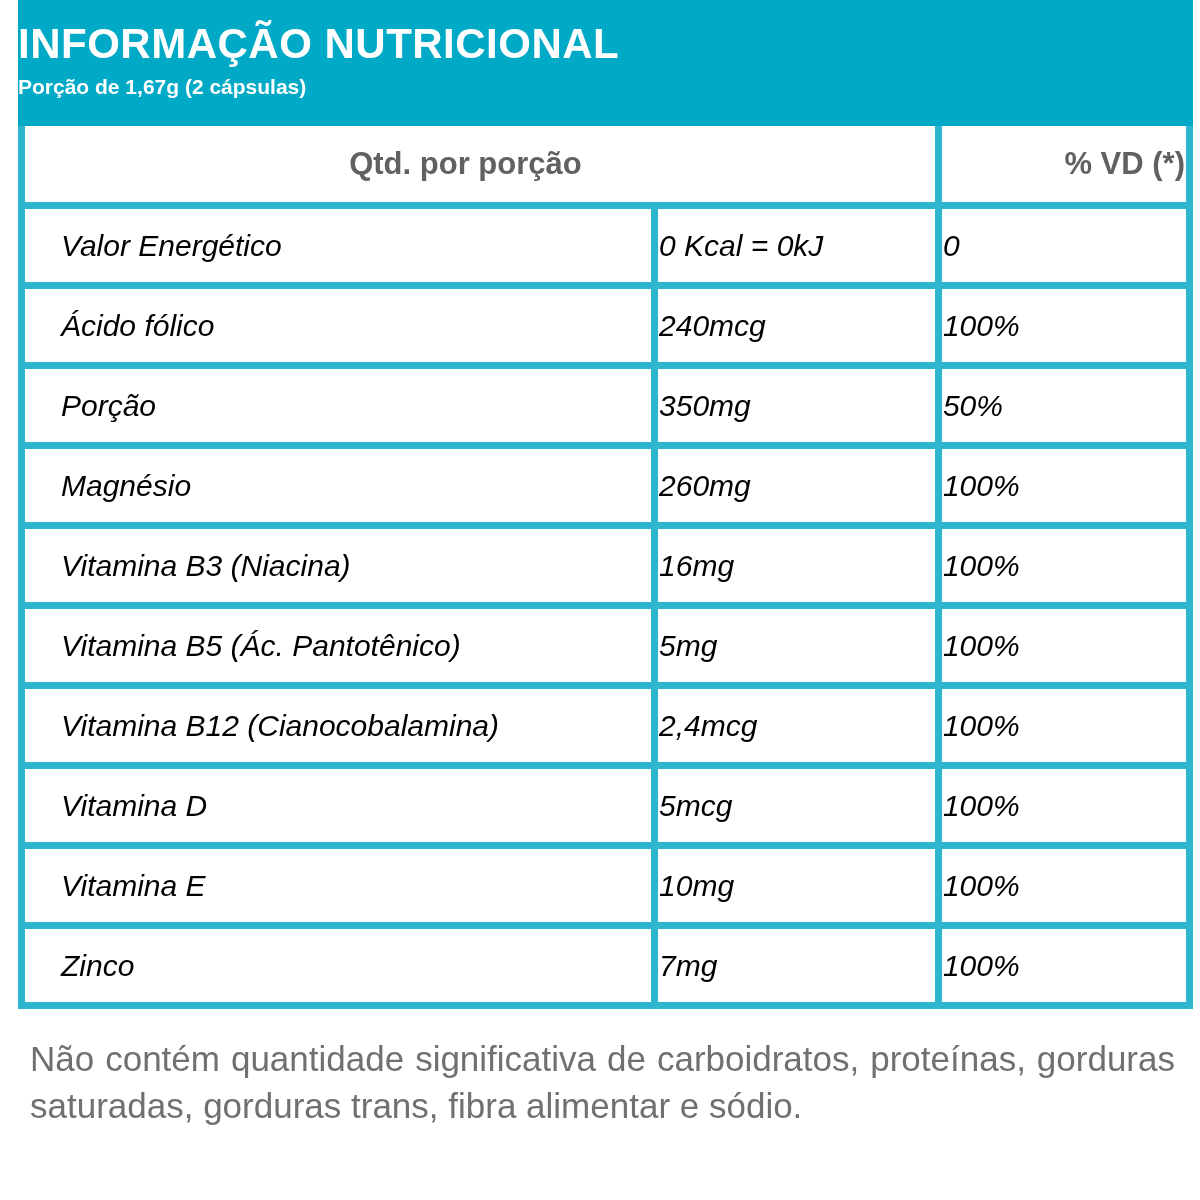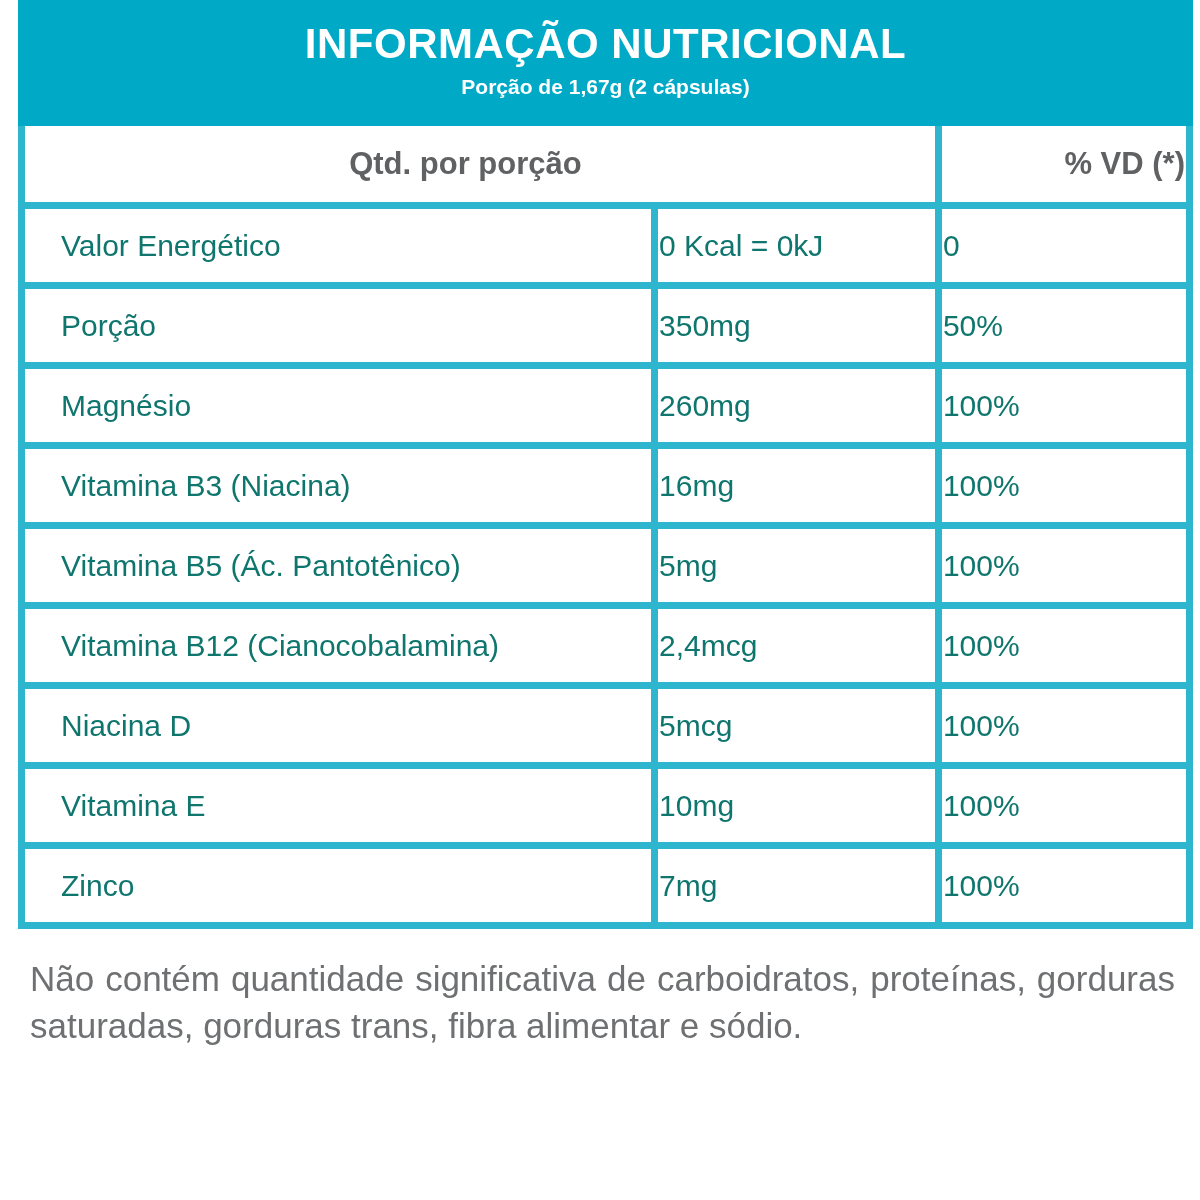--- a/index.html
+++ b/index.html
@@ -13,21 +13,21 @@
   .label {
     position: absolute;
     left: 18px;
     top: 0;
     width: 1175px;
   }
   .banner {
     background: #00aac7;
     height: 126px;
     color: #ffffff;
-    text-align: center;
+    text-align: left;
     display: flex;
     flex-direction: column;
     justify-content: center;
   }
   .banner .title {
     font-size: 42px;
     font-weight: bold;
     letter-spacing: 0.5px;
     line-height: 48px;
   }
@@ -59,21 +59,22 @@
   td.qty-head {
     text-align: center;
     padding-right: 30px;
   }
   td.vd-head {
     text-align: right;
   }
   tbody td {
     height: 71px;
     font-size: 30px;
-    color: #0f766e;
+    color: #000000;
+    font-style: italic;
   }
   tbody td.name {
     text-align: left;
     padding-left: 36px;
   }
   tbody td.qty, tbody td.vd {
     text-align: left;
   }
   .footnote {
     margin: 26px 18px 0 12px;
@@ -105,20 +106,25 @@
         <td class="vd-head">% VD (*)</td>
       </tr>
     </thead>
     <tbody id="rows">
   <tr>
     <td class="name">Valor Energético</td>
     <td class="qty">0 Kcal = 0kJ</td>
     <td class="vd">0</td>
   </tr>
 
+  <tr>
+    <td class="name">Ácido fólico</td>
+    <td class="qty">240mcg</td>
+    <td class="vd">100%</td>
+  </tr>
 
   <tr>
     <td class="name">Porção</td>
     <td class="qty">350mg</td>
     <td class="vd">50%</td>
   </tr>
 
   <tr>
     <td class="name">Magnésio</td>
     <td class="qty">260mg</td>
@@ -138,21 +144,21 @@
   </tr>
 
 
   <tr>
     <td class="name">Vitamina B12 (Cianocobalamina)</td>
     <td class="qty">2,4mcg</td>
     <td class="vd">100%</td>
   </tr>
 
   <tr>
-    <td class="name">Niacina D</td>
+    <td class="name">Vitamina D</td>
     <td class="qty">5mcg</td>
     <td class="vd">100%</td>
   </tr>
 
   <tr>
     <td class="name">Vitamina E</td>
     <td class="qty">10mg</td>
     <td class="vd">100%</td>
   </tr>
 

